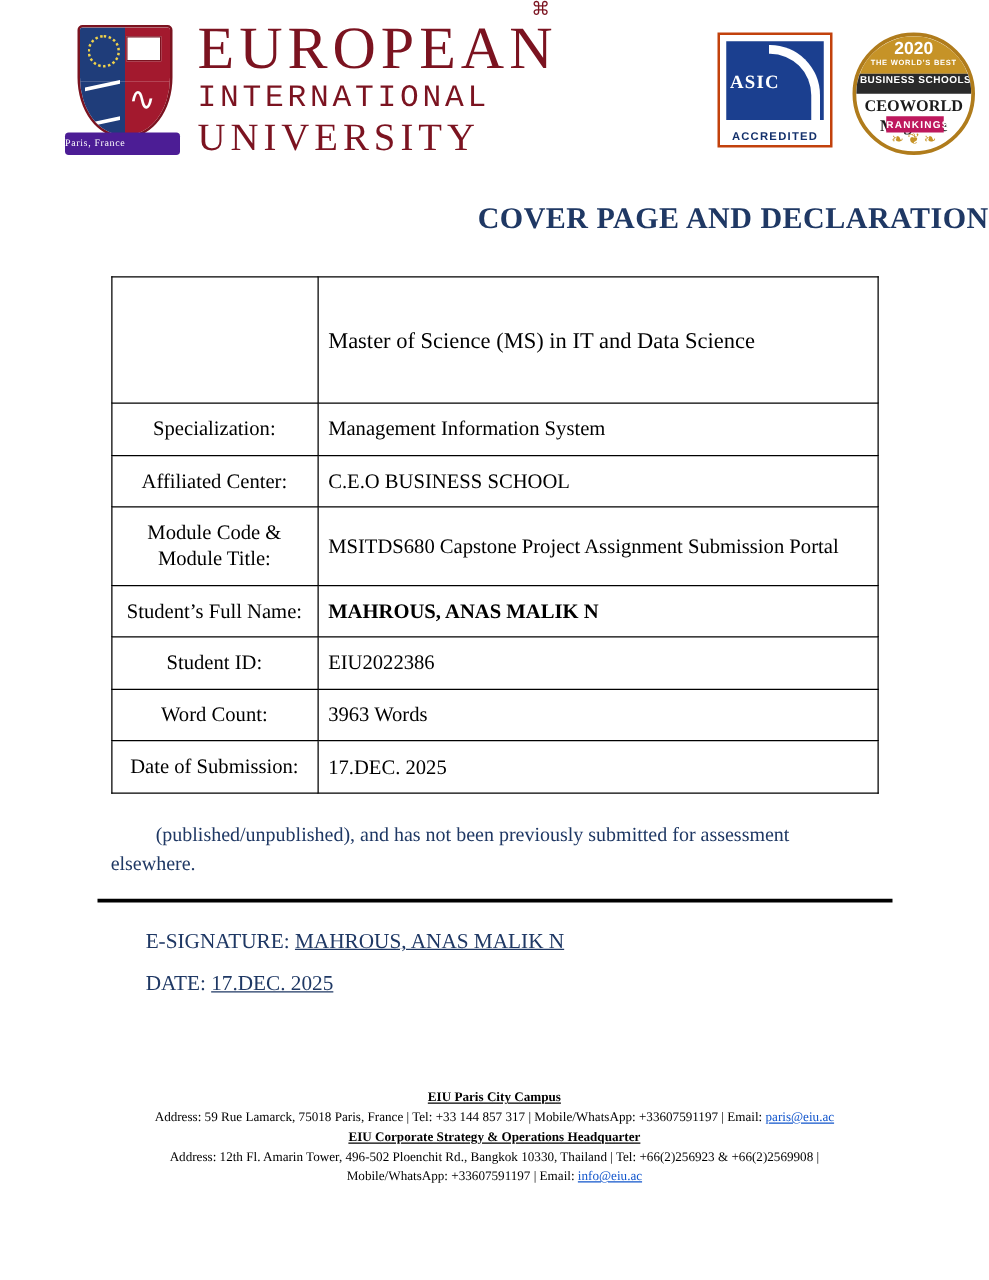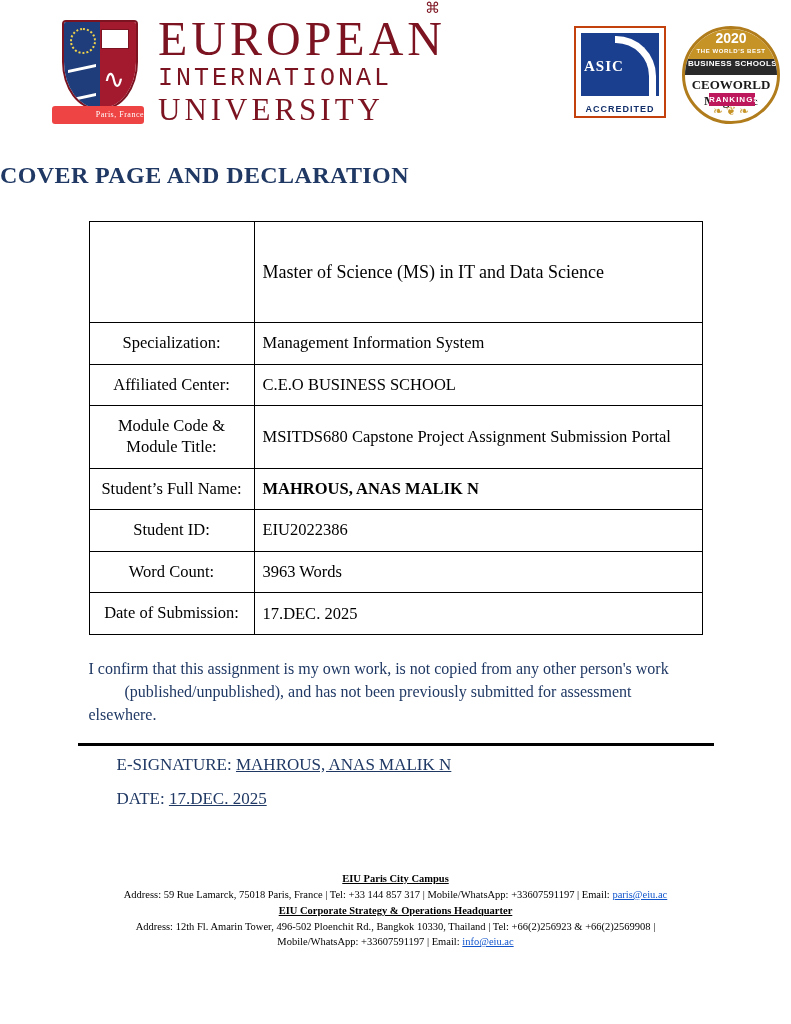--- a/index.html
+++ b/index.html
@@ -93,26 +93,26 @@
     font-size: 26px;
     line-height: 24px;
     font-family: "Liberation Serif", serif;
   }
   .crest-ribbon {
     position: absolute;
     left: 0px;
     bottom: 2px;
     width: 92px;
     height: 18px;
-    background: #ef4444;
+    background: #4c1d95;
     border-radius: 3px;
     color: #ffffff;
     font-size: 8px;
     letter-spacing: .5px;
-    text-align: right;
+    text-align: left;
     line-height: 18px;
     font-family: "Liberation Serif", serif;
   }
   .uni-name {
     color: #7b1320;
     font-family: "Liberation Serif", serif;
     line-height: 1.0;
     position: relative;
   }
   .uni-sym {
@@ -242,21 +242,21 @@
   .ceo-leaves {
     position: absolute;
     left: 0; right: 0; bottom: 2px;
     text-align: center;
     color: #c69327;
     font-size: 12px;
   }
 
   
   .doc-title {
-    text-align: left;
+    text-align: right;
     color: #1f3864;
     font-size: 24px;
     font-weight: bold;
     letter-spacing: .4px;
     margin-top: 22px;
     font-family: "Liberation Serif", serif;
   }
 
   
   table.info {
@@ -305,21 +305,21 @@
 
   hr.rule {
     width: 636px;
     margin: 16px auto 0 auto;
     border: none;
     border-top: 3px solid #000000;
   }
 
   .sig-block {
     width: 614px;
-    margin: 2px auto 0 auto;
+    margin: 14px auto 0 auto;
     color: #1f3864;
     font-size: 17px;
     line-height: 2.0;
     padding-left: 28px;
     box-sizing: border-box;
     font-family: "Liberation Serif", serif;
   }
   .sig-val {
     text-decoration: underline;
   }
@@ -428,21 +428,20 @@
         <td class="value">3963 Words</td>
       </tr>
       <tr>
         <td class="label">Date of Submission:</td>
         <td class="value">17.DEC. 2025</td>
       </tr>
     </tbody>
   </table>
 
   <div class="declaration">
-    <div class="l1">I confirm that this assignment is my own work, is not copied from any other person's work</div>
     <div class="l2">(published/unpublished), and has not been previously submitted for assessment</div>
     <div class="l3">elsewhere.</div>
   </div>
 
   <hr class="rule">
 
   <div class="sig-block">
     <div>
       <span>E-SIGNATURE:</span>
       <span class="sig-val">MAHROUS, ANAS MALIK N</span>

